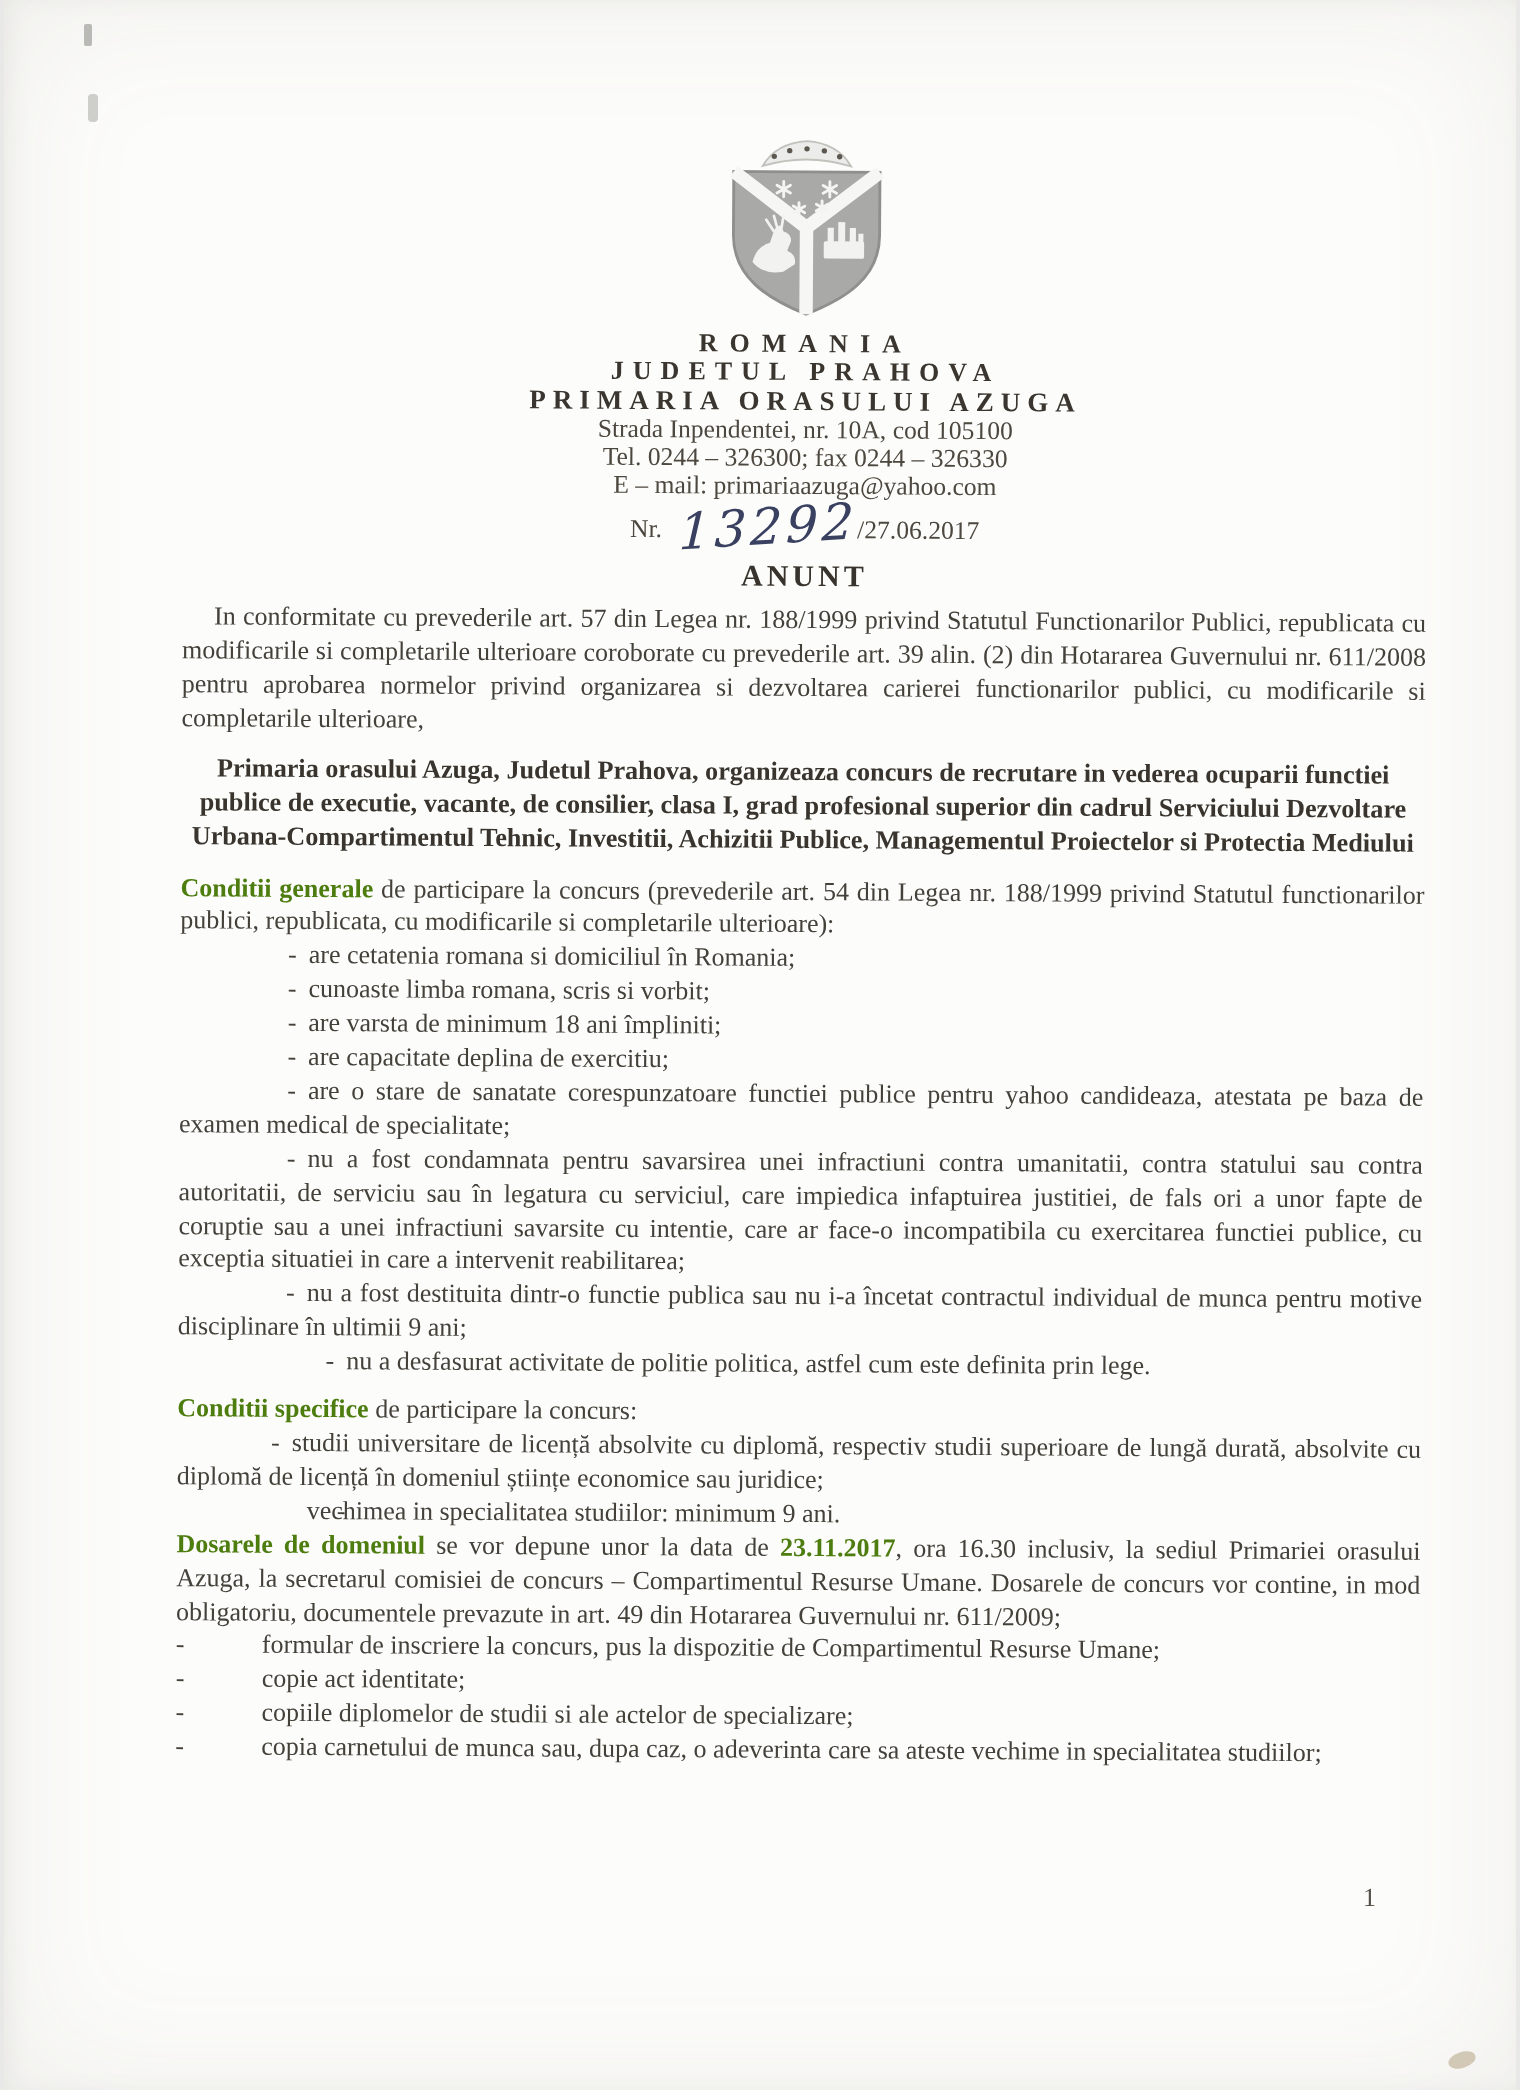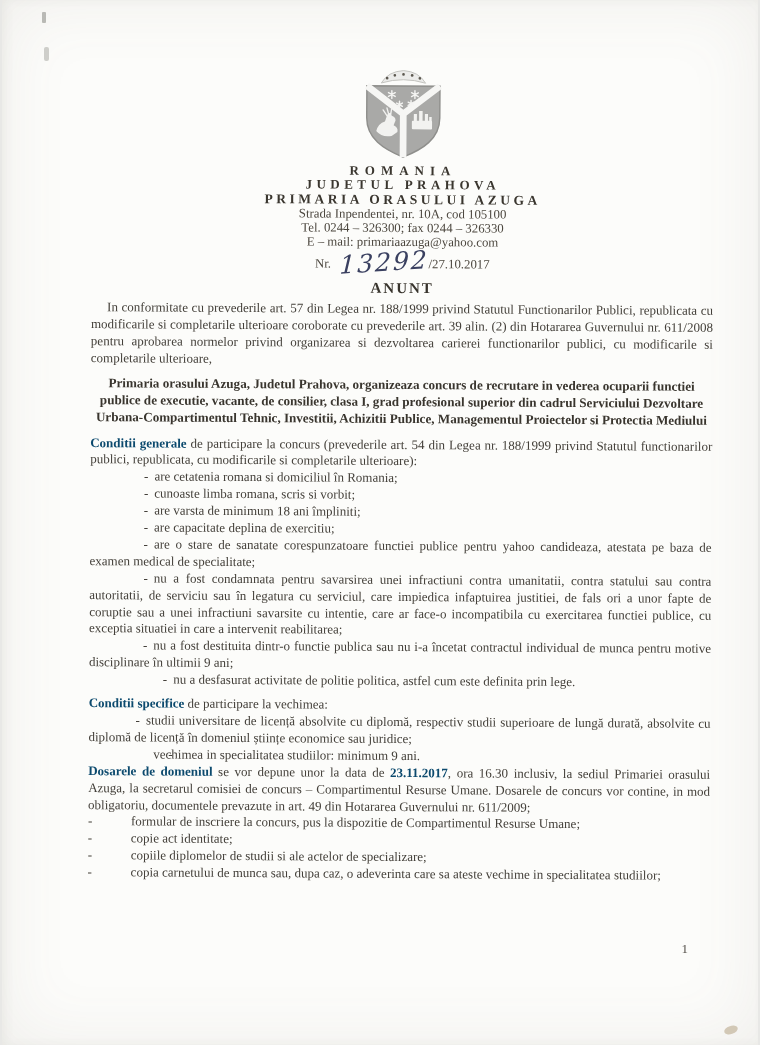--- a/index.html
+++ b/index.html
@@ -24,21 +24,21 @@
   .handwritten {
     display:inline-block; font-family:"DejaVu Serif", serif; font-style:italic;
     font-size:25px; letter-spacing:2px; color:#3a4060;
     transform: rotate(-4deg) skewX(-6deg); position:relative; top:3px; margin:0 0 0 8px;
   }
   .doc-title { text-align:center; font-weight:bold; font-size:15px; letter-spacing:2px; color:#38342d; margin:5px 0 4px; }
   .para, .li { font-size:13px; line-height:16.9px; text-align:justify; margin:0; }
   .intro { text-indent:16px; }
   .bold-center { font-weight:bold; text-align:center; font-size:13.1px; line-height:17.3px; color:#39352e; margin:7px 0 9px; padding:0 4px; }
   .sec-head { margin-top:7px; }
-  b, strong { color:#0c4a6e; }
+  b, strong { color:#4d7c0f; }
   .ind54 { text-indent:54px; }
   .ind74 { text-indent:74px; }
   .ind47 { text-indent:47px; }
   .ind40 { text-indent:40px; }
   .dash { margin-right:6px; }
   .dash-wide { display:inline-block; width:25px; }
   .dash-doc { display:inline-block; width:43px; }
   .page-number { position:absolute; right:70px; top:941px; font-size:13px; color:#55504a; }
   .art1 { position:absolute; left:40px; top:12px; width:4px; height:11px; background:#7c7c76; opacity:.5; border-radius:1px; }
   .art2 { position:absolute; left:42px; top:47px; width:5px; height:14px; background:#8b8b84; opacity:.4; border-radius:2px; }
@@ -89,42 +89,42 @@
     </div>
 
     <div class="hdr">
       <div class="hdr-country">ROMANIA</div>
       <div class="hdr-county">JUDETUL PRAHOVA</div>
       <div class="hdr-institution">PRIMARIA ORASULUI AZUGA</div>
       <div class="hdr-addr">Strada Inpendentei, nr. 10A, cod 105100</div>
       <div class="hdr-addr">Tel. 0244 – 326300; fax 0244 – 326330</div>
       <div class="hdr-addr">E – mail: primariaazuga@yahoo.com</div>
       <div class="nr-line">
-        <span>Nr.</span><span class="handwritten">13292</span><span>/27.10.2017</span>
+        <span>Nr.</span><span class="handwritten">13292</span><span>/27.06.2017</span>
       </div>
     </div>
 
     <div class="doc-title">ANUNT</div>
 
     <p class="para intro">In conformitate cu prevederile art. 57 din Legea nr. 188/1999 privind Statutul Functionarilor Publici, republicata cu modificarile si completarile ulterioare coroborate cu prevederile art. 39 alin. (2) din Hotararea Guvernului nr. 611/2008 pentru aprobarea normelor privind organizarea si dezvoltarea carierei functionarilor publici, cu modificarile si completarile ulterioare,</p>
 
     <p class="bold-center">Primaria orasului Azuga, Judetul Prahova, organizeaza concurs de recrutare in vederea ocuparii functiei publice de executie, vacante, de consilier, clasa I, grad profesional superior din cadrul Serviciului Dezvoltare Urbana-Compartimentul Tehnic, Investitii, Achizitii Publice, Managementul Proiectelor si Protectia Mediului</p>
 
     <p class="para sec-head"><b>Conditii generale</b><span> de participare la concurs (prevederile art. 54 din Legea nr. 188/1999 privind Statutul functionarilor publici, republicata, cu modificarile si completarile ulterioare):</span></p>
 
     <div class="li ind54"><span class="dash">-</span><span>are cetatenia romana si domiciliul în Romania;</span></div>
     <div class="li ind54"><span class="dash">-</span><span>cunoaste limba romana, scris si vorbit;</span></div>
     <div class="li ind54"><span class="dash">-</span><span>are varsta de minimum 18 ani împliniti;</span></div>
     <div class="li ind54"><span class="dash">-</span><span>are capacitate deplina de exercitiu;</span></div>
     <div class="li ind54"><span class="dash">-</span><span>are o stare de sanatate corespunzatoare functiei publice pentru yahoo candideaza, atestata pe baza de examen medical de specialitate;</span></div>
     <div class="li ind54"><span class="dash">-</span><span>nu a fost condamnata pentru savarsirea unei infractiuni contra umanitatii, contra statului sau contra autoritatii, de serviciu sau în legatura cu serviciul, care impiedica infaptuirea justitiei, de fals ori a unor fapte de coruptie sau a unei infractiuni savarsite cu intentie, care ar face-o incompatibila cu exercitarea functiei publice, cu exceptia situatiei in care a intervenit reabilitarea;</span></div>
     <div class="li ind54"><span class="dash">-</span><span>nu a fost destituita dintr-o functie publica sau nu i-a încetat contractul individual de munca pentru motive disciplinare în ultimii 9 ani;</span></div>
     <div class="li ind74"><span class="dash">-</span><span>nu a desfasurat activitate de politie politica, astfel cum este definita prin lege.</span></div>
 
-    <p class="para sec-head"><b>Conditii specifice</b><span> de participare la vechimea:</span></p>
+    <p class="para sec-head"><b>Conditii specifice</b><span> de participare la concurs:</span></p>
 
     <div class="li ind47"><span class="dash">-</span><span>studii universitare de licență absolvite cu diplomă, respectiv studii superioare de lungă durată, absolvite cu diplomă de licență în domeniul științe economice sau juridice;</span></div>
     <div class="li ind40"><span class="dash-wide">-</span><span>vechimea in specialitatea studiilor: minimum 9 ani.</span></div>
 
     <p class="para"><b>Dosarele de domeniul</b><span> se vor depune unor la data de </span><b>23.11.2017</b><span>, ora 16.30 inclusiv, la sediul Primariei orasului Azuga, la secretarul comisiei de concurs – Compartimentul Resurse Umane. Dosarele de concurs vor contine, in mod obligatoriu, documentele prevazute in art. 49 din Hotararea Guvernului nr. 611/2009;</span></p>
 
     <div class="li"><span class="dash-doc">-</span><span>formular de inscriere la concurs, pus la dispozitie de Compartimentul Resurse Umane;</span></div>
     <div class="li"><span class="dash-doc">-</span><span>copie act identitate;</span></div>
     <div class="li"><span class="dash-doc">-</span><span>copiile diplomelor de studii si ale actelor de specializare;</span></div>
     <div class="li"><span class="dash-doc">-</span><span>copia carnetului de munca sau, dupa caz, o adeverinta care sa ateste vechime in specialitatea studiilor;</span></div>

